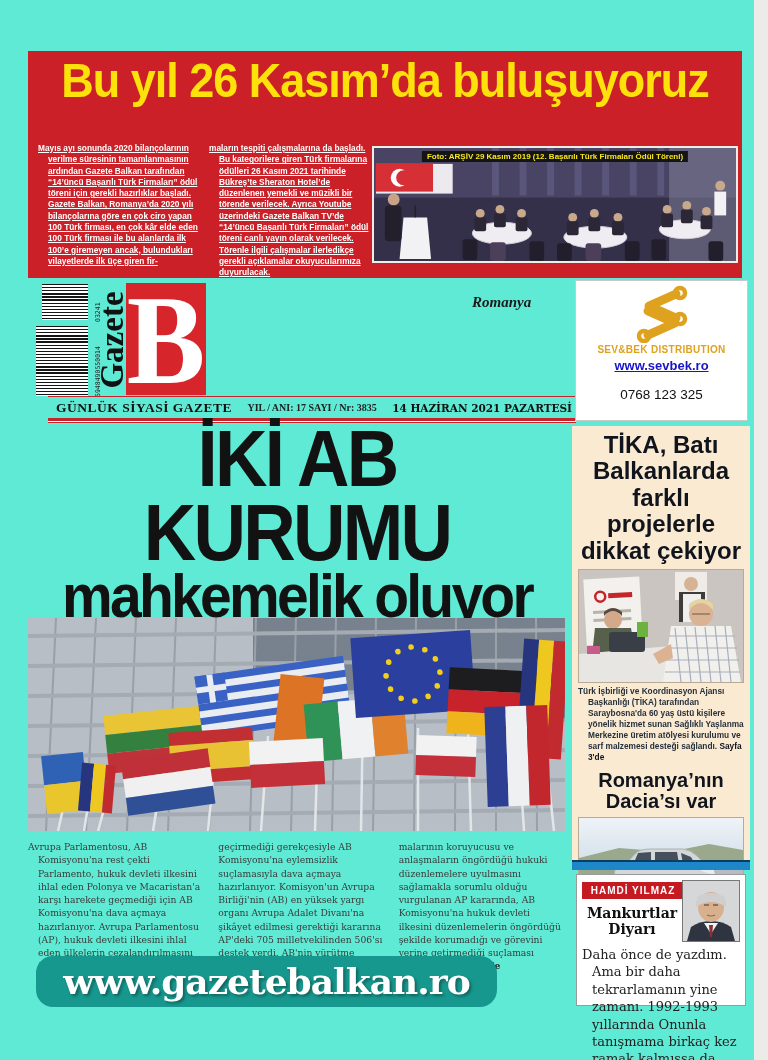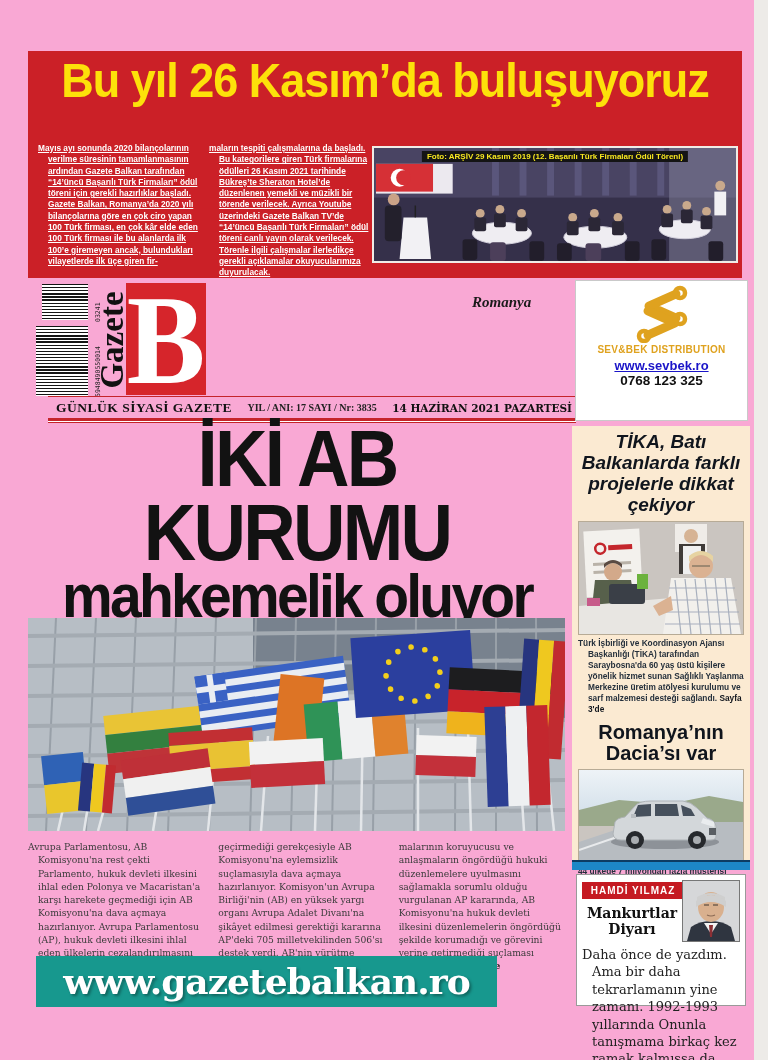--- a/index.html
+++ b/index.html
@@ -1,17 +1,17 @@
 <!DOCTYPE html>
 <html><head>
 <meta charset="utf-8">
 <style>
   * { margin:0; padding:0; box-sizing:border-box; }
   body { background:#e8e6e3; }
-  .page { position:relative; width:768px; height:1060px; background:#f9a8d4;
+  .page { position:relative; width:768px; height:1060px; background:#5eead4;
           font-family:"Liberation Sans", sans-serif; overflow:hidden;
           box-shadow: inset -14px 0 0 #edebe8; }
 
   
   .promo { position:absolute; left:28px; top:51px; width:714px; height:227px;
            background:#cb2027; }
   .promo-head { position:absolute; left:0; top:4px; width:100%; text-align:center;
            color:#fde10a; font-size:45px; font-weight:900; letter-spacing:-1px;
            transform:scaleY(1.08); }
   .promo-sub { position:absolute; left:10px; top:64px; width:694px; text-align:center;
@@ -58,21 +58,21 @@
   .dl-date { font-family:"DejaVu Serif", serif; font-weight:700; font-size:10.5px; color:#111; }
   .dl-rule { position:absolute; left:20px; top:140px; width:528px; height:6px;
             background:linear-gradient(180deg,#c5242b 0 3px,#ffffff 3px 4px,#c5242b 4px 5.3px,transparent 5.3px); }
 
   
   .ad-box { position:absolute; left:575px; top:280px; width:173px; height:141px;
             background:#fff; border:1px solid #c9c9c9; text-align:center; padding-top:4px; }
   .ad-box svg { display:block; margin:0 auto; }
   .ad-brand { font-size:10px; font-weight:800; color:#dfa21f; letter-spacing:0.3px; margin-top:1px; }
   .ad-url { font-size:13px; font-weight:800; color:#1a14c8; text-decoration:underline; margin-top:3px; display:block; }
-  .ad-phone { font-size:13.5px; font-weight:700; color:#111; margin-top:0; }
+  .ad-phone { font-size:13.5px; font-weight:400; color:#111; margin-top:14px; }
 
   
   .lead { position:absolute; left:28px; top:422px; width:538px; }
   .lead-h1 { text-align:center; font-weight:900; color:#121212; line-height:0.94;
              transform:scaleX(0.92); letter-spacing:-3px; }
   .lead-h1a { font-size:79px; }
   .lead-h1b { font-size:62px; margin-top:-4px; }
   .lead-deck { margin-top:9px; text-align:center; font-size:16px; font-weight:700;
              line-height:1.18; color:#151515; padding:0 4px; }
   .flags { position:absolute; left:28px; top:618px; width:537px; height:213px; }
@@ -80,27 +80,27 @@
   .lead-cols { position:absolute; left:28px; top:840px; width:537px; height:116px;
              display:flex; gap:14px; }
   .lead-cols p { flex:1; font-family:"DejaVu Serif", serif; font-size:9.2px;
              line-height:1.44; color:#3b3b3b; }
   .lead-cols .pref { font-weight:700; color:#222; }
 
   
   .site-banner { position:absolute; left:36px; top:956px; width:461px; height:51px;
              background:#17988e; color:#fff; text-align:center; line-height:51px;
              font-family:"DejaVu Serif", serif; font-weight:700; font-size:36px;
-             letter-spacing:-1px; text-shadow:2px 2px 3px rgba(0,0,0,0.35); }
+             letter-spacing:-1px; text-shadow:2px 2px 3px rgba(0,0,0,0.35);border-radius:17px; }
 
   
   .sidebar { position:absolute; left:572px; top:426px; width:178px; height:434px;
              background:#fbead2; padding:4px 6px; }
   .sb-h { text-align:center; font-weight:900; color:#10151d; }
-  .tika-h { font-size:19px; line-height:1.1; margin:2px 0 5px;font-style:italic; }
+  .tika-h { font-size:24px; line-height:1.1; margin:2px 0 5px; }
   .sb-photo { width:100%; border:1px solid #b7ab96; background:#cac5c0; }
   .sb-photo svg { display:block; width:100%; }
   .sb-cap { margin-top:3px; font-size:8.3px; font-weight:700; line-height:1.33; color:#25303c; }
   .sb-cap b { color:#10151d; }
   .dacia-h { font-size:20px; line-height:1.05; margin:7px 0 5px; }
   .blue-bar { position:absolute; left:572px; top:860px; width:178px; height:10px;
              background:#1d87c7; border-top:2px solid #0d3c63; }
   .colbox { position:absolute; left:576px; top:874px; width:170px; height:132px;
              background:#fff; border:1px solid #9a9a9a; padding:5px; }
   .col-top { display:flex; justify-content:space-between; }

